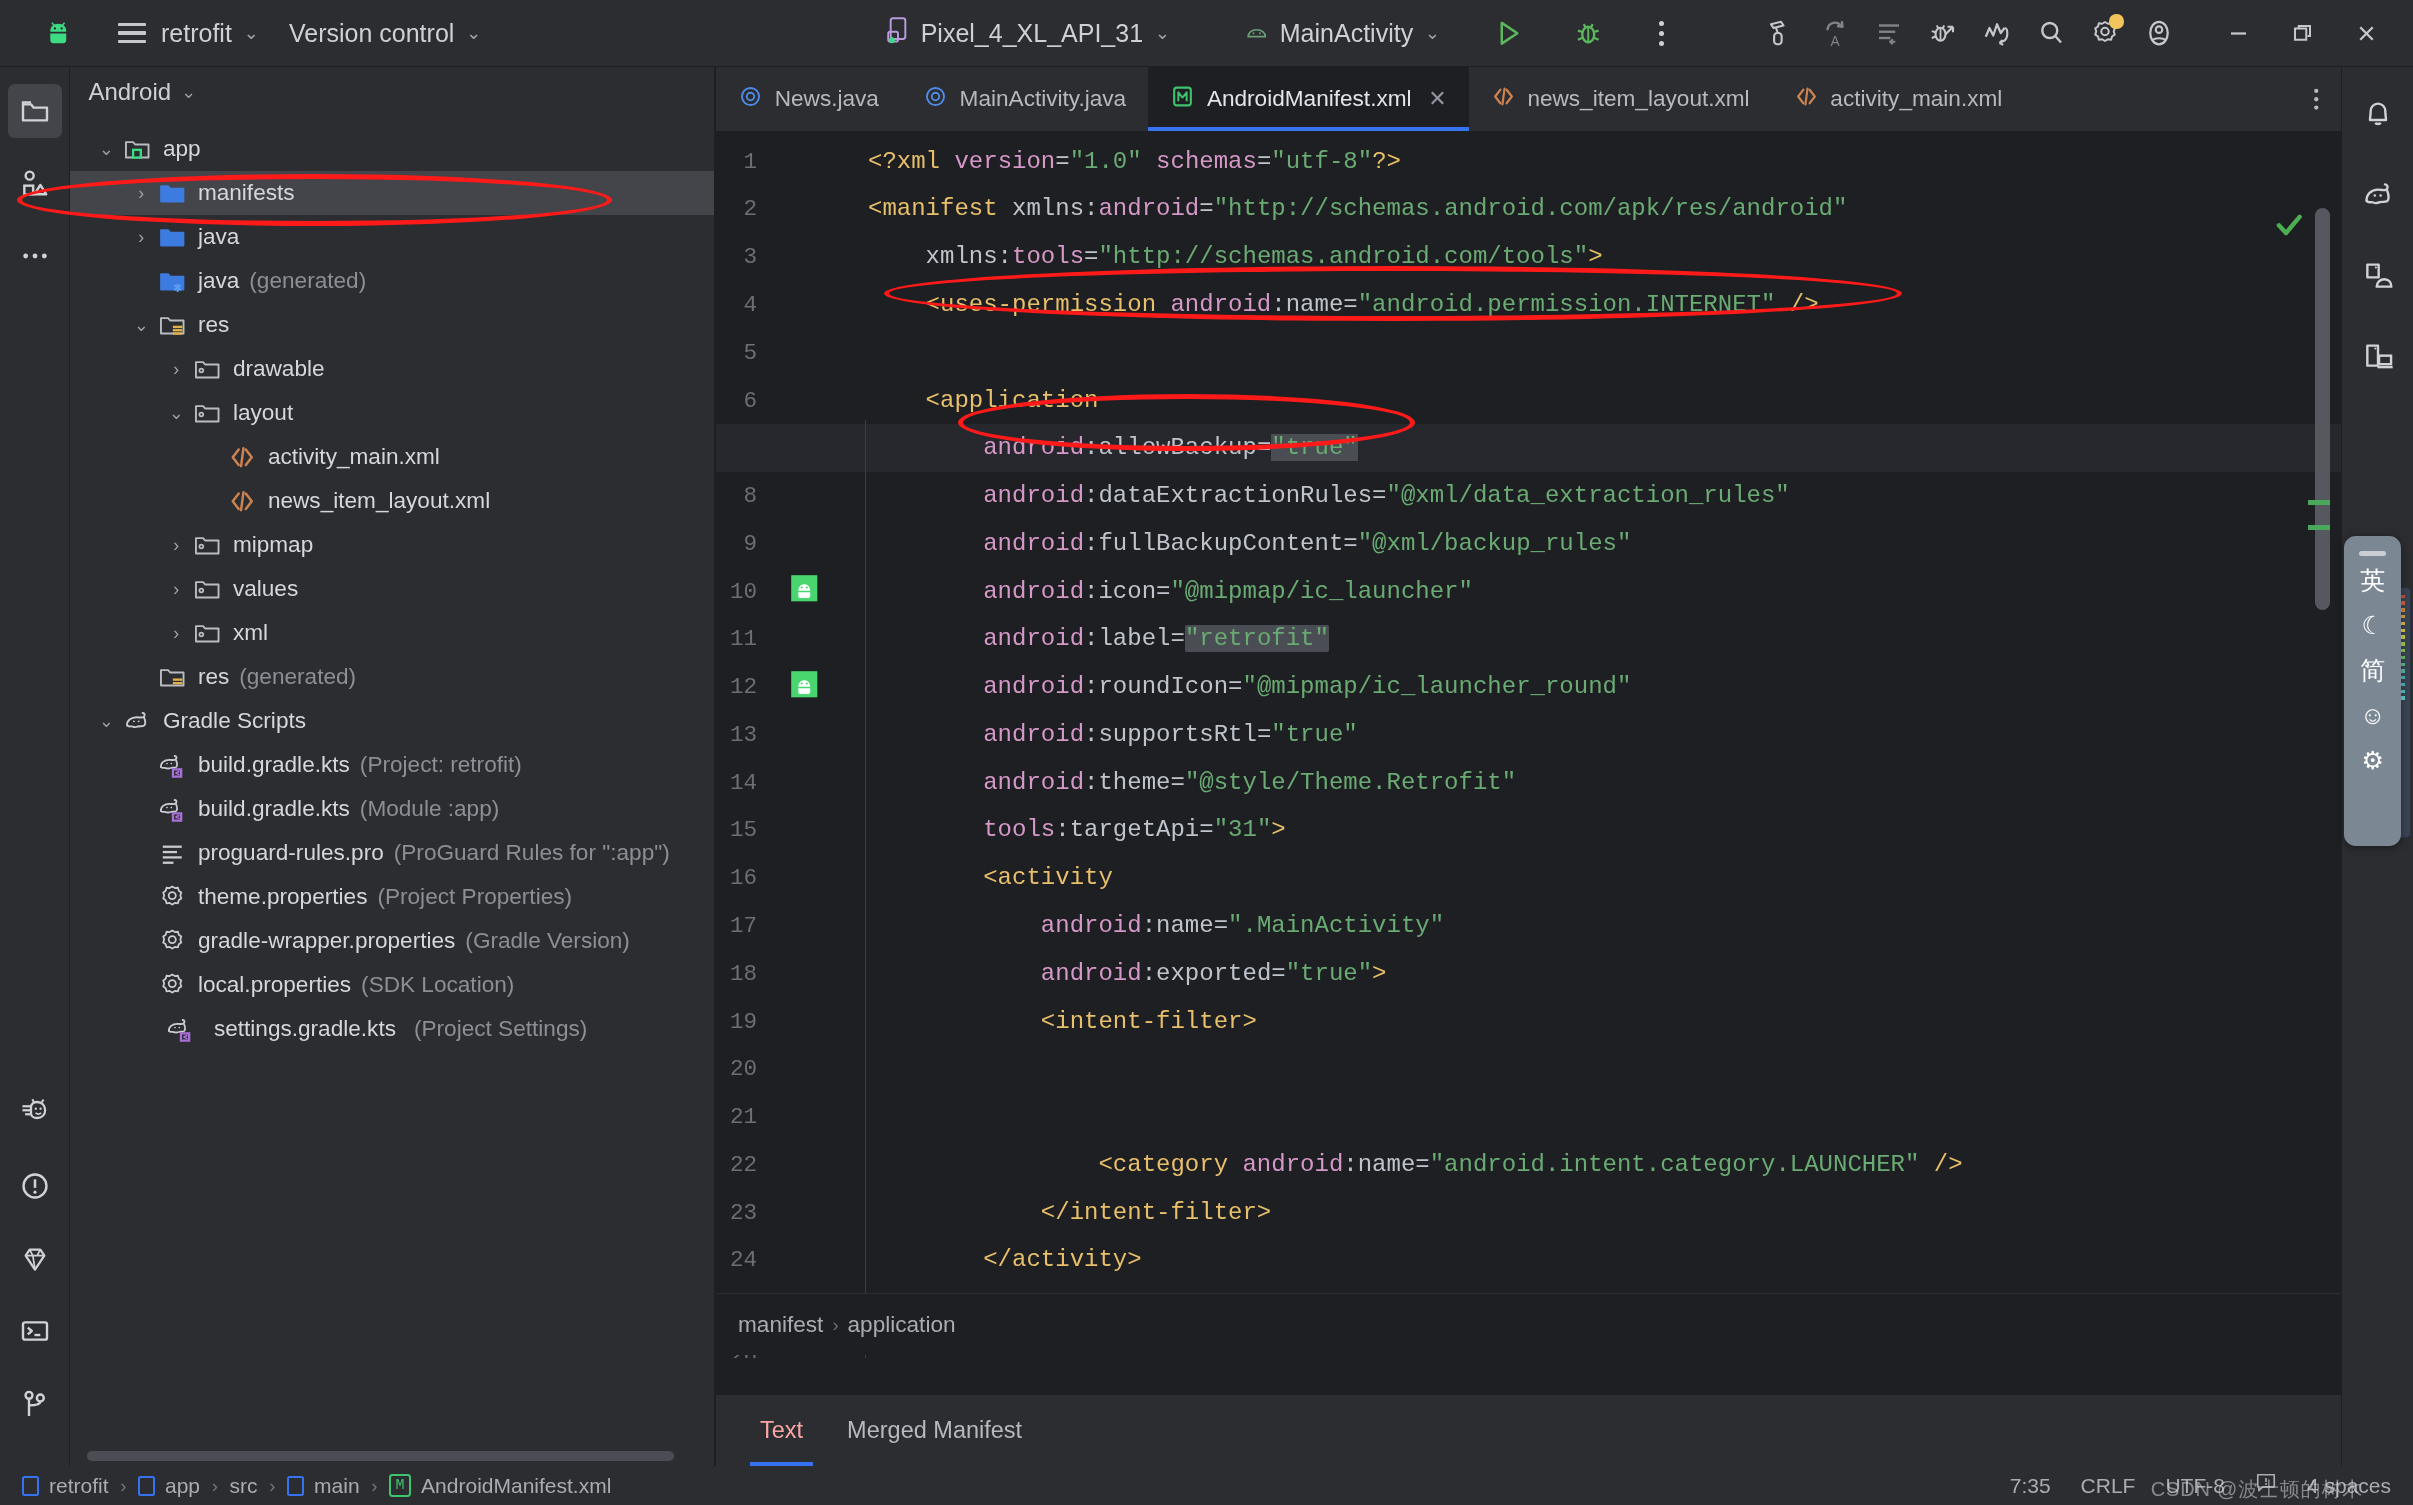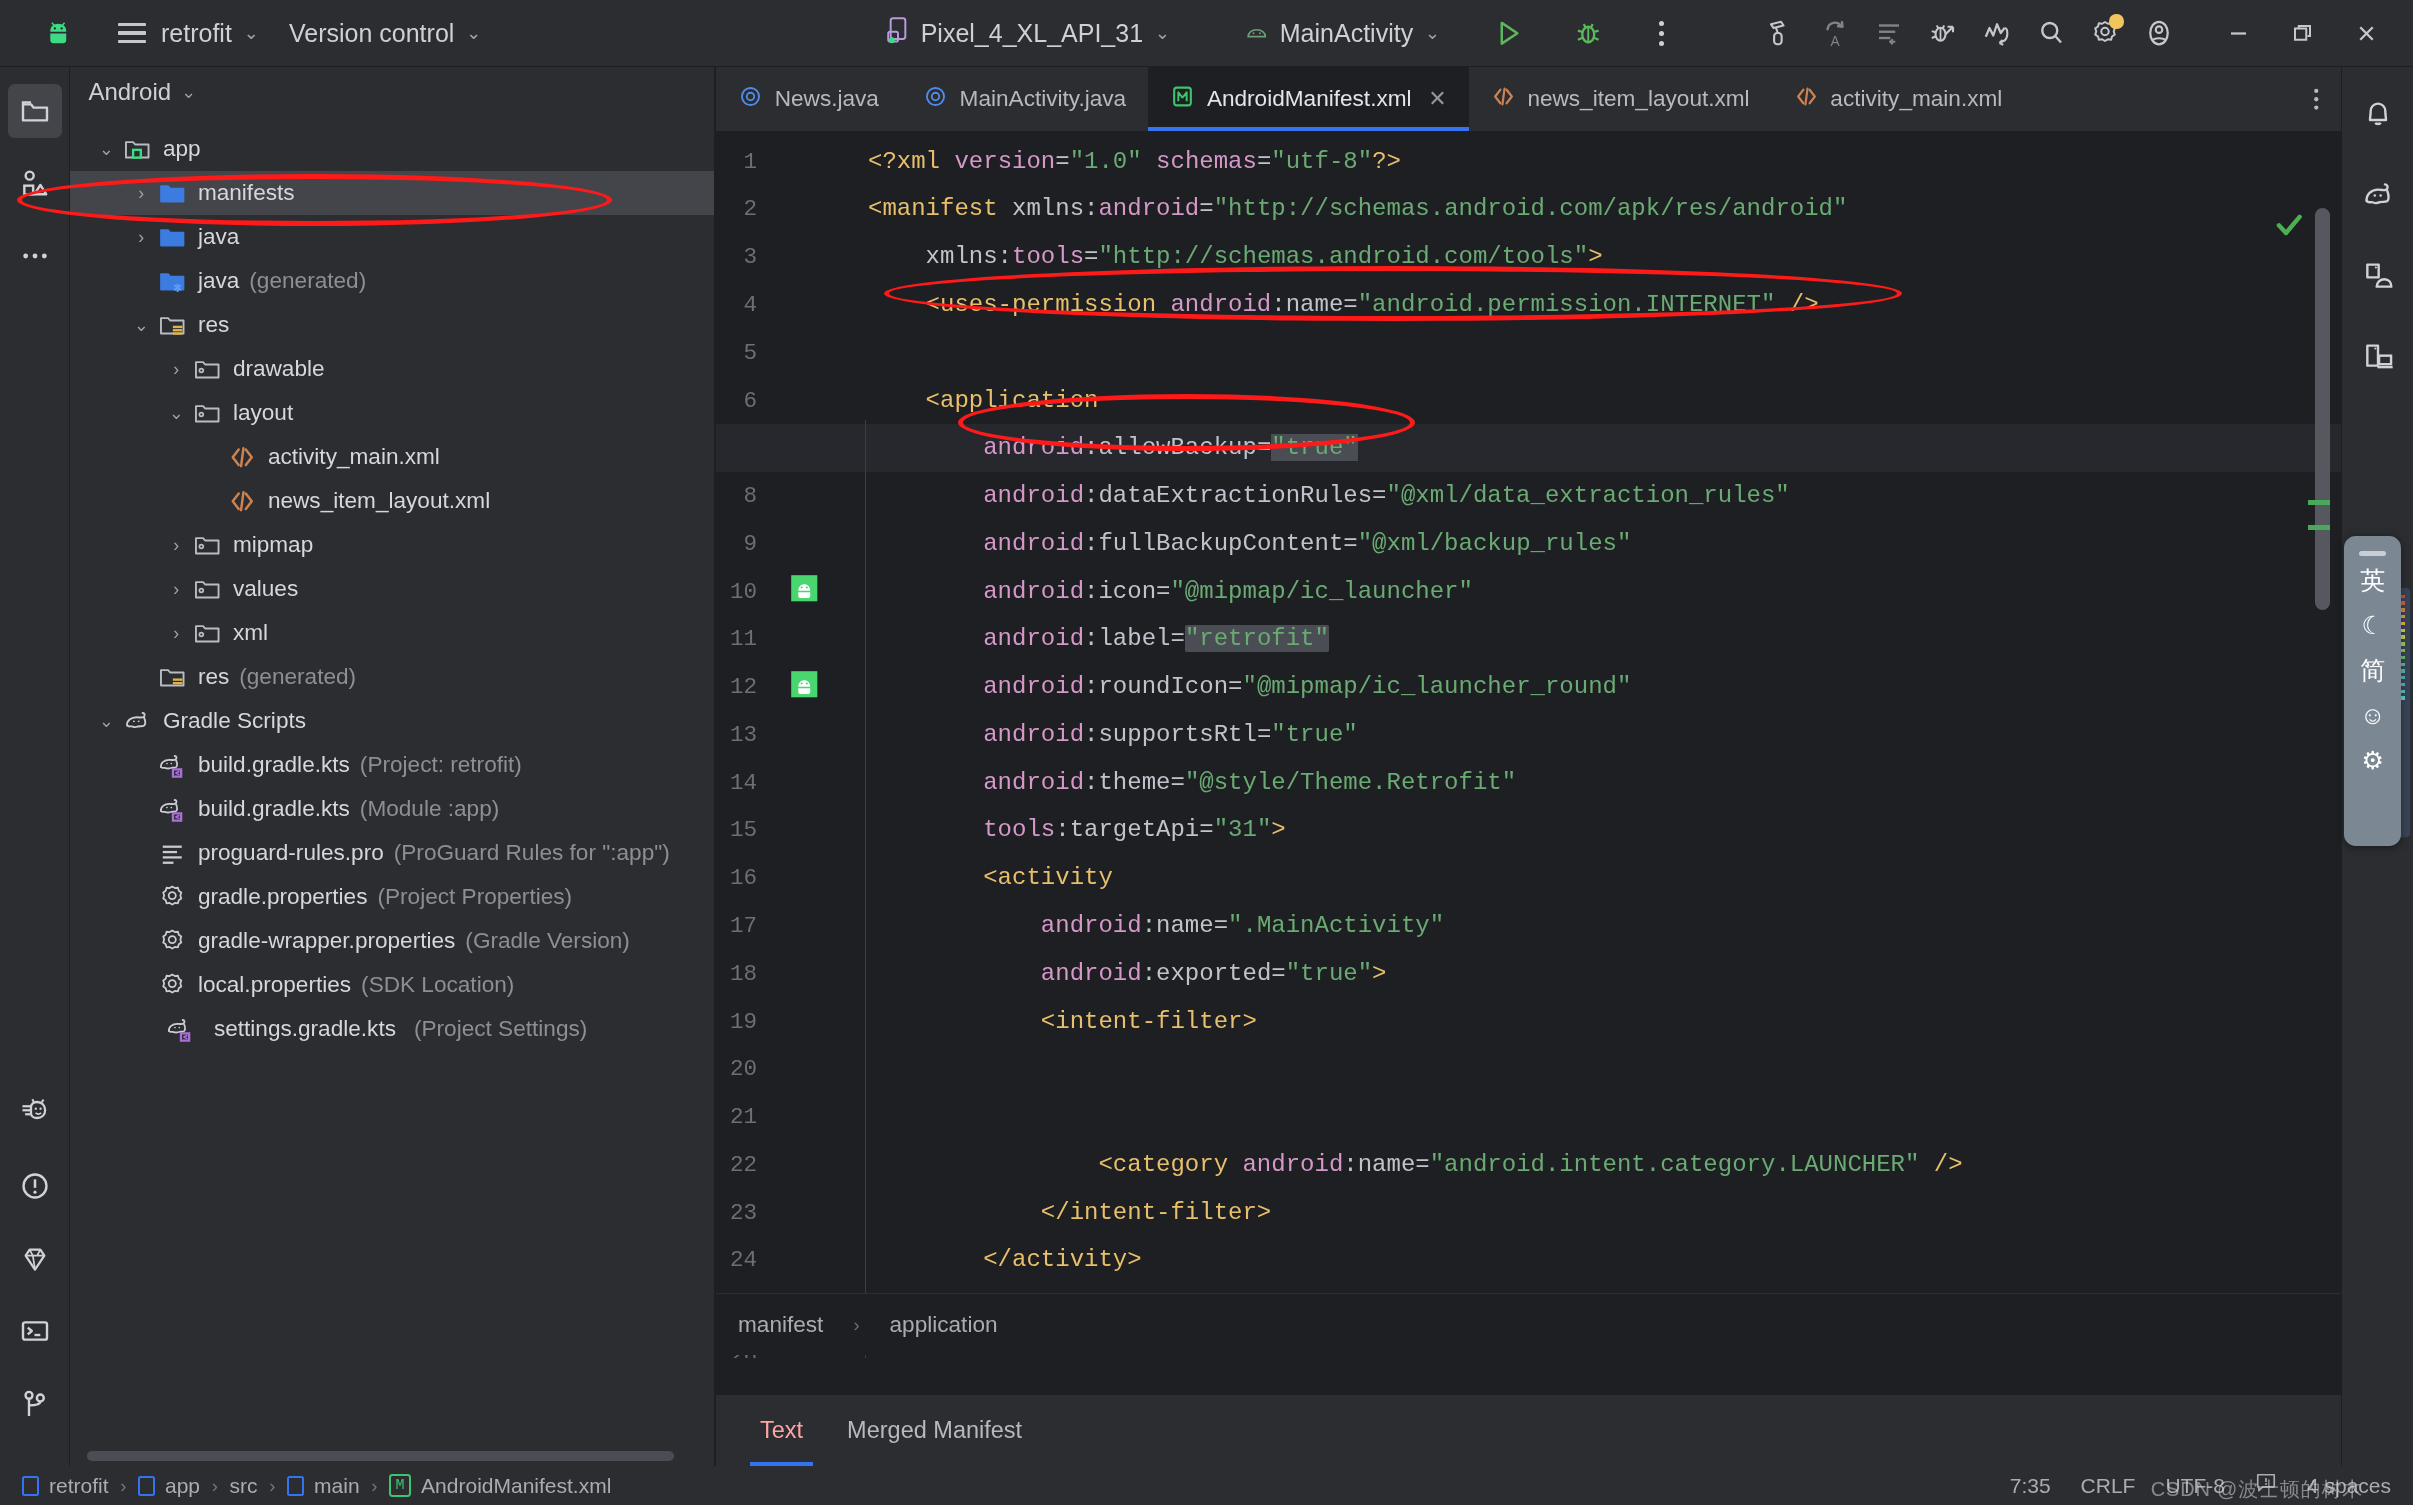--- a/index.html
+++ b/index.html
@@ -125,21 +125,21 @@
   .hl-sel { background:#4a4d53; }
 
   .scrollbar-v {
     position:absolute; top: 77px; right: 11.7px; width: 15px; height: 402px;
     background:#55585e; border-radius:7.5px;
   }
   .checkmark { position:absolute; top: 80px; right: 39px; }
 
   .breadcrumb {
     position:absolute; bottom: 111px; left:0; right:0; height: 62px;
-    display:flex; align-items:center; padding-left: 22px; gap: 30px;
+    display:flex; align-items:center; padding-left: 22px; gap: 9px;
     color:#a9acb3; font-size: 22.6px; background:#1e1f22; border-top:0.8px solid #2b2d30;
   }
   .breadcrumb .sep { color:#6d7077; font-size:18.4px;}
   .breadcrumb .bc { cursor:pointer; }
 
   .editor-bottom-tabs {
     position:absolute; bottom: 0; left:0; right:0; height: 72px;
     display:flex; align-items:center; gap: 0; padding-left: 22px;
     background:#2b2d30; border-top:0.8px solid #1e1f22;
   }
@@ -617,21 +617,21 @@
           <span class="tsub">(ProGuard Rules for ":app")</span>
         </div>
         <div class="trow" style="padding-left: 57px;">
           <span class="tarrow empty">›</span>
           <span class="ticonwrap">
             <svg width="28.5" height="28.5" viewBox="0 0 24 24">
               <path d="M12 3 L14.2 4.3 L16.8 4 L17.5 6.5 L19.6 8 L18.8 10.6 L19.6 13.1 L17.5 14.6 L16.8 17.1 L14.2 16.8 L12 18.1 L9.8 16.8 L7.2 17.1 L6.5 14.6 L4.4 13.1 L5.2 10.6 L4.4 8 L6.5 6.5 L7.2 4 L9.8 4.3 Z" fill="none" stroke="#c9ccd2" stroke-width="1.5" stroke-linejoin="round"></path>
               <circle cx="12" cy="10.6" r="3" fill="none" stroke="#c9ccd2" stroke-width="1.5"></circle>
             </svg>
           </span>
-          <span class="tlabel">gradle.properties</span>
+          <span class="tlabel">theme.properties</span>
           <span class="tsub">(Project Properties)</span>
         </div>
         <div class="trow" style="padding-left: 57px;">
           <span class="tarrow empty">›</span>
           <span class="ticonwrap">
             <svg width="28.5" height="28.5" viewBox="0 0 24 24">
               <path d="M12 3 L14.2 4.3 L16.8 4 L17.5 6.5 L19.6 8 L18.8 10.6 L19.6 13.1 L17.5 14.6 L16.8 17.1 L14.2 16.8 L12 18.1 L9.8 16.8 L7.2 17.1 L6.5 14.6 L4.4 13.1 L5.2 10.6 L4.4 8 L6.5 6.5 L7.2 4 L9.8 4.3 Z" fill="none" stroke="#c9ccd2" stroke-width="1.5" stroke-linejoin="round"></path>
               <circle cx="12" cy="10.6" r="3" fill="none" stroke="#c9ccd2" stroke-width="1.5"></circle>
             </svg>
           </span>

